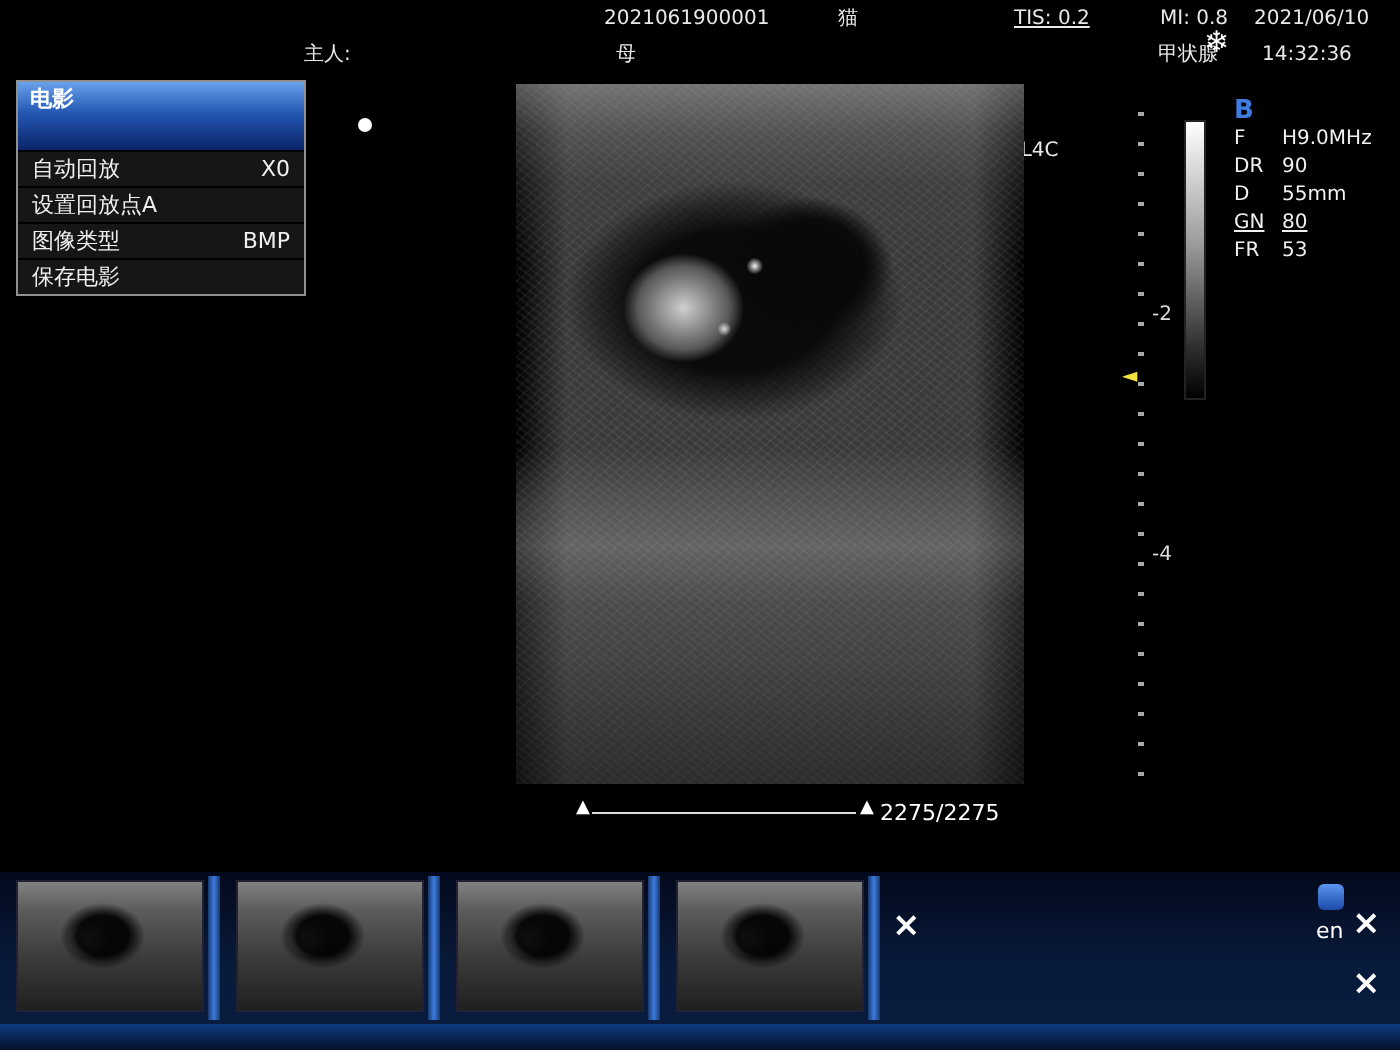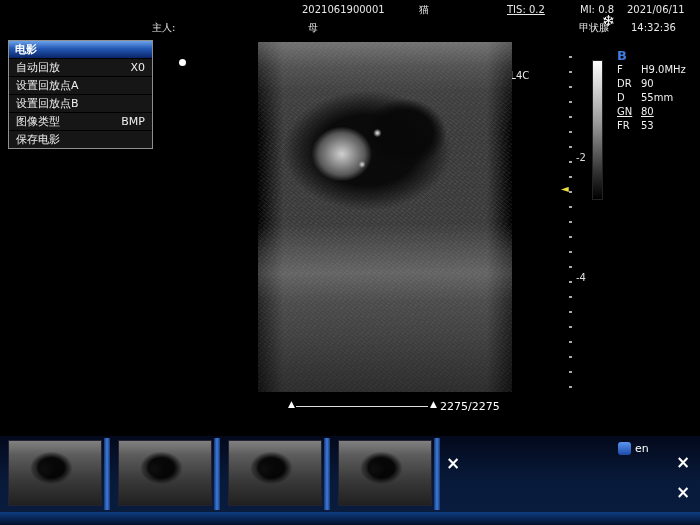--- a/index.html
+++ b/index.html
@@ -20,21 +20,21 @@
   .freeze { font-size:15px; color:#fff; }
 
   
   .menu {
     left:8px; top:40px; width:145px;
     border:1px solid #909090;
     background:#121212;
     z-index:5;
   }
   .menu-header {
-    height:17px; line-height:17px;
+    height:34px; line-height:17px;
     padding-left:6px; font-size:11px; font-weight:bold;
     background:linear-gradient(180deg,#6aa2ec 0%,#2458b4 45%,#0a2468 100%);
     color:#fff;
   }
   .menu-item {
     height:18px; line-height:18px;
     padding:0 7px; font-size:11px;
     display:flex; justify-content:space-between;
     background:#161616; border-top:1px solid #000;
     color:#f0f0f0; cursor:default;
@@ -100,21 +100,21 @@
       linear-gradient(180deg,#818181 0%,#5c5c5c 22%,#3a3a3a 60%,#202020 100%);
   }
   .thumb:nth-of-type(2) { filter:brightness(.92); }
   .thumb:nth-of-type(3) { filter:brightness(1.05); }
   .thumb:nth-of-type(4) { filter:brightness(.85); }
   .divider {
     top:438px; width:6px; height:72px;
     background:linear-gradient(90deg,#16386e,#3f7ce0 50%,#16386e);
   }
 
-  .lang-badge { left:618px; top:442px; display:flex; align-items:flex-end; gap:4px; }
+  .lang-badge { left:658px; top:442px; display:flex; align-items:flex-end; gap:4px;flex-direction:column; }
   .lang-icon {
     width:13px; height:13px; border-radius:3px;
     background:linear-gradient(180deg,#5a96f0,#1c4aa8);
   }
   .lang-text { font-size:11px; color:#fff; }
 
   .close-x { color:#fff; font-size:17px; font-weight:bold; line-height:16px; cursor:default; }
 
   
   .bottom-bar {
@@ -122,45 +122,41 @@
     background:linear-gradient(180deg,#0e3d82 0%,#072350 55%,#03102a 100%);
   }
 </style>
 </head>
 <body>
 
 <div class="abs t11 topbar-text" style="left:302px; top:4px;">2021061900001</div>
 <div class="abs t11 topbar-text" style="left:419px; top:4px;">猫</div>
 <div class="abs t11 topbar-text" style="left:507px; top:4px;text-decoration:underline;">TIS: 0.2</div>
 <div class="abs t11 topbar-text" style="left:580px; top:4px;">MI: 0.8</div>
-<div class="abs t11 topbar-text" style="left:627px; top:4px;">2021/06/11</div>
+<div class="abs t11 topbar-text" style="left:627px; top:4px;">2021/06/10</div>
 
 <div class="abs t11 topbar-text" style="left:152px; top:22px;">主人:</div>
 <div class="abs t11 topbar-text" style="left:308px; top:22px;">母</div>
 <div class="abs t11 topbar-text" style="left:504px; top:22px;margin-top:48px;">7L4C</div>
 <div class="abs t11 topbar-text" style="left:579px; top:22px;">甲状腺</div>
 <div class="abs t11 topbar-text" style="left:631px; top:22px;">14:32:36</div>
 <div class="abs freeze" style="left:602px; top:12px;">❄</div>
 
 <div class="abs menu">
   <div class="menu-header">电影</div>
 
   <div class="menu-item">
     <span>自动回放</span>
     <span class="val">X0</span>
   </div>
   <div class="menu-item">
     <span>设置回放点A</span>
     <span class="val"></span>
   </div>
   <div class="menu-item">
-    <span>设置回放点B</span>
-    <span class="val"></span>
-  </div>
-  <div class="menu-item">
     <span>图像类型</span>
     <span class="val">BMP</span>
   </div>
   <div class="menu-item">
     <span>保存电影</span>
     <span class="val"></span>
   </div>
 </div>
 
 <div class="abs us-image"></div>

